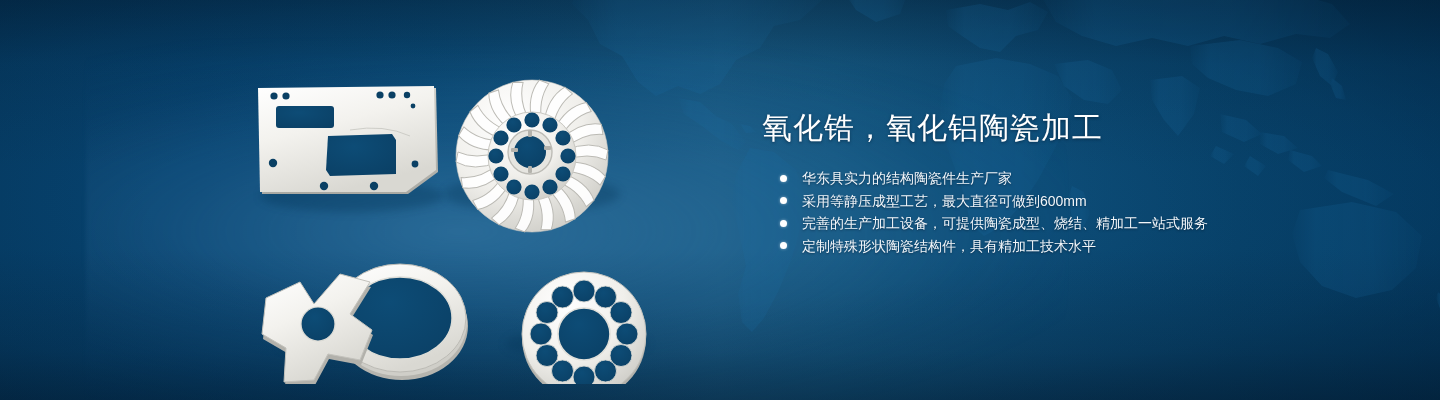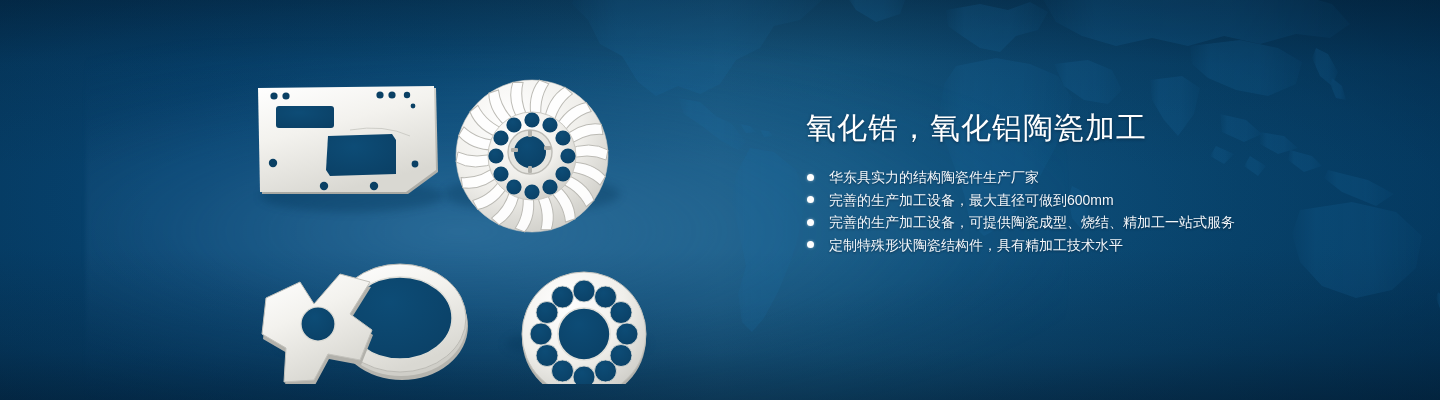--- a/index.html
+++ b/index.html
@@ -77,36 +77,36 @@
   .products{
     position:absolute;
     left:232px; top:44px;
     width:470px; height:340px;
   }
   .products svg{width:100%;height:100%;display:block;}
 
   
   .copy{
     position:absolute;
-    left:806px; top:106px;
+    left:762px; top:106px;
     width:560px;
   }
   .headline{
     color:#ffffff;
     font-size:30px;
     line-height:44px;
     letter-spacing:1px;
     font-weight:400;
     margin:0 0 16px 0;
     text-shadow:0 1px 3px rgba(0,20,40,.55);
     white-space:nowrap;
   }
   .bullets{
     list-style:none;
-    margin:0; padding:0;
+    margin:17px; padding:0;
   }
   .bullets li{
     position:relative;
     color:#f2f6fa;
     font-size:14px;
     line-height:22.5px;
     padding-left:23px;
     white-space:nowrap;
     text-shadow:0 1px 2px rgba(0,18,36,.5);
   }
@@ -385,21 +385,21 @@
   <div class="copy">
     <h1 class="headline">氧化锆，氧化铝陶瓷加工</h1>
 
     <ul class="bullets">
       <li>
         <span class="dot"></span>
         <span>华东具实力的结构陶瓷件生产厂家</span>
       </li>
       <li>
         <span class="dot"></span>
-        <span>完善的生产加工设备，最大直径可做到600mm</span>
+        <span>采用等静压成型工艺，最大直径可做到600mm</span>
       </li>
       <li>
         <span class="dot"></span>
         <span>完善的生产加工设备，可提供陶瓷成型、烧结、精加工一站式服务</span>
       </li>
       <li>
         <span class="dot"></span>
         <span>定制特殊形状陶瓷结构件，具有精加工技术水平</span>
       </li>
     </ul>

